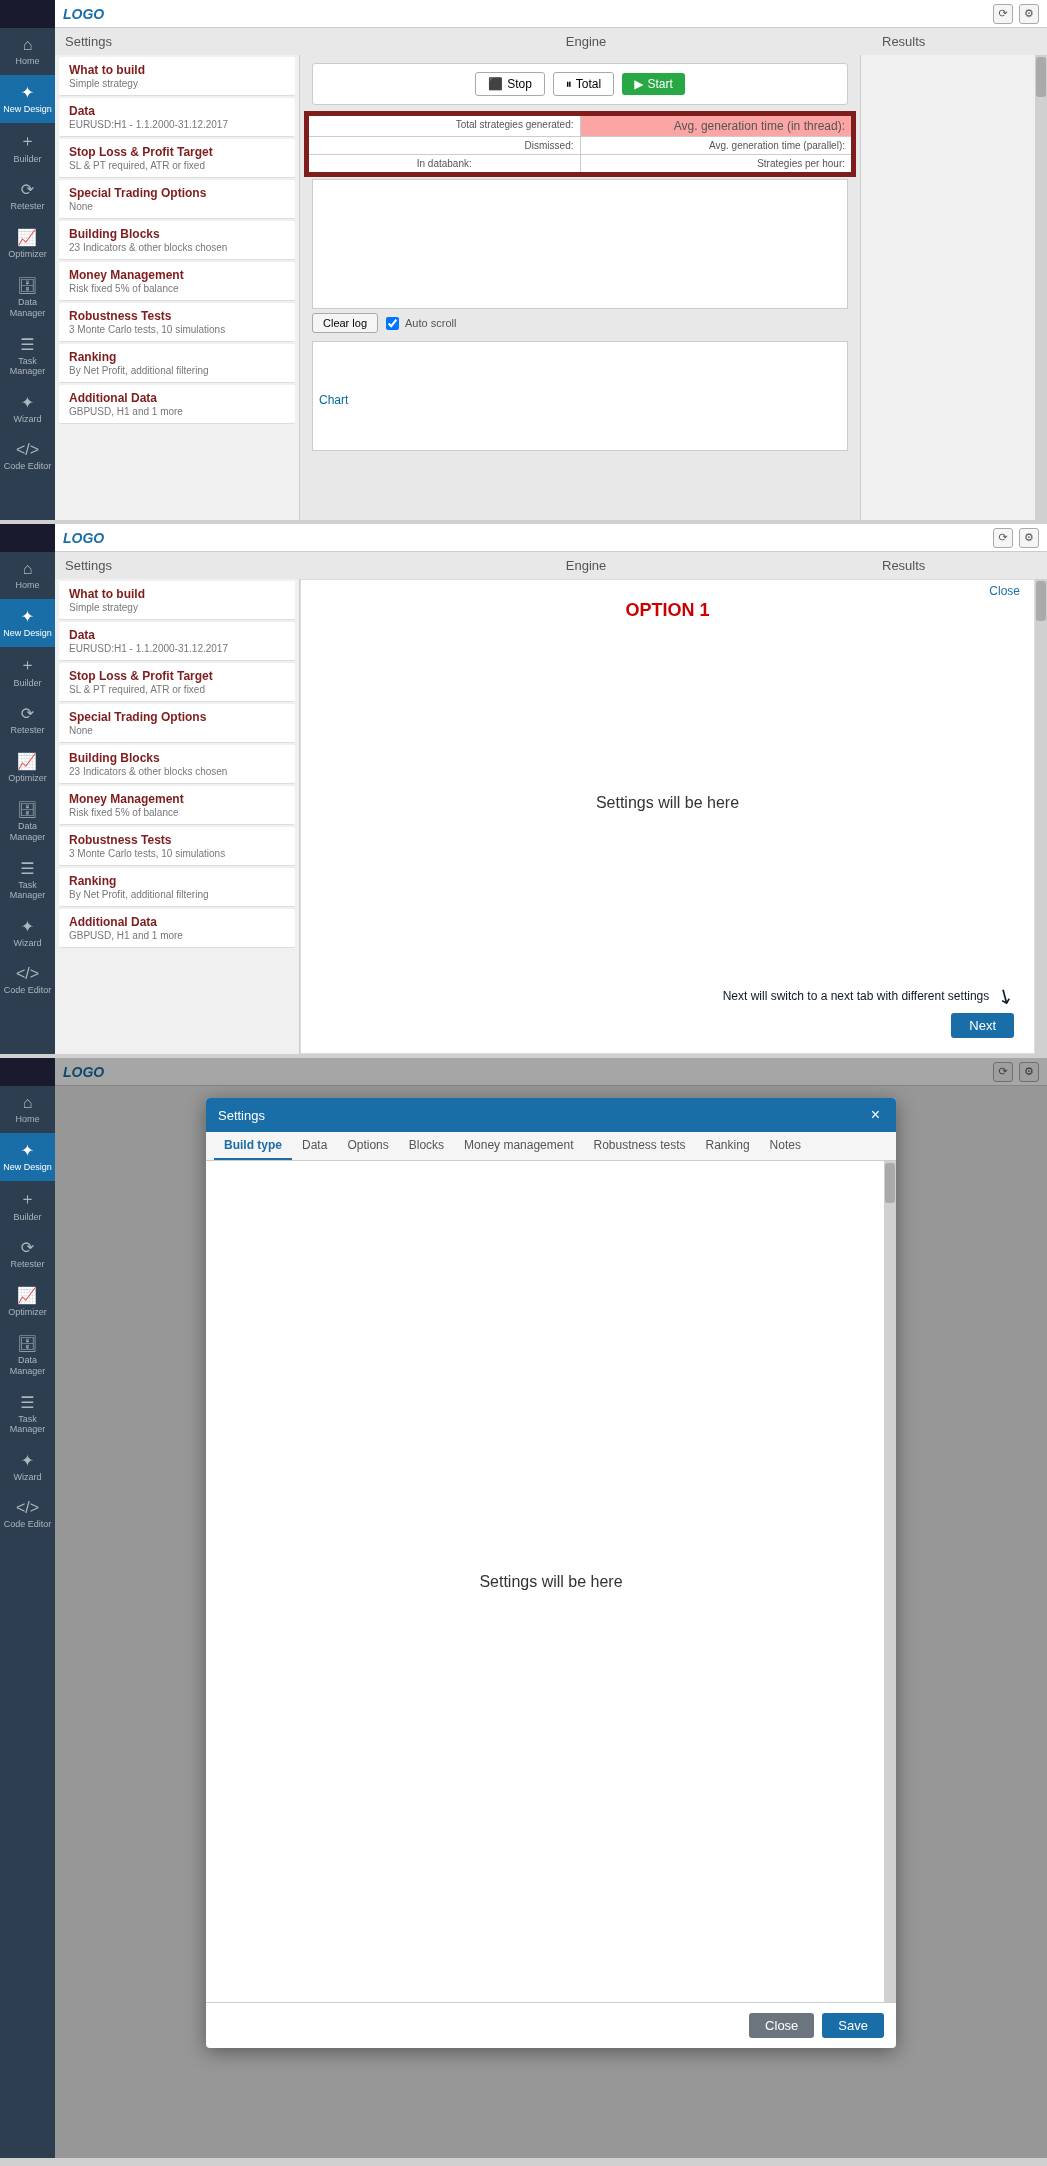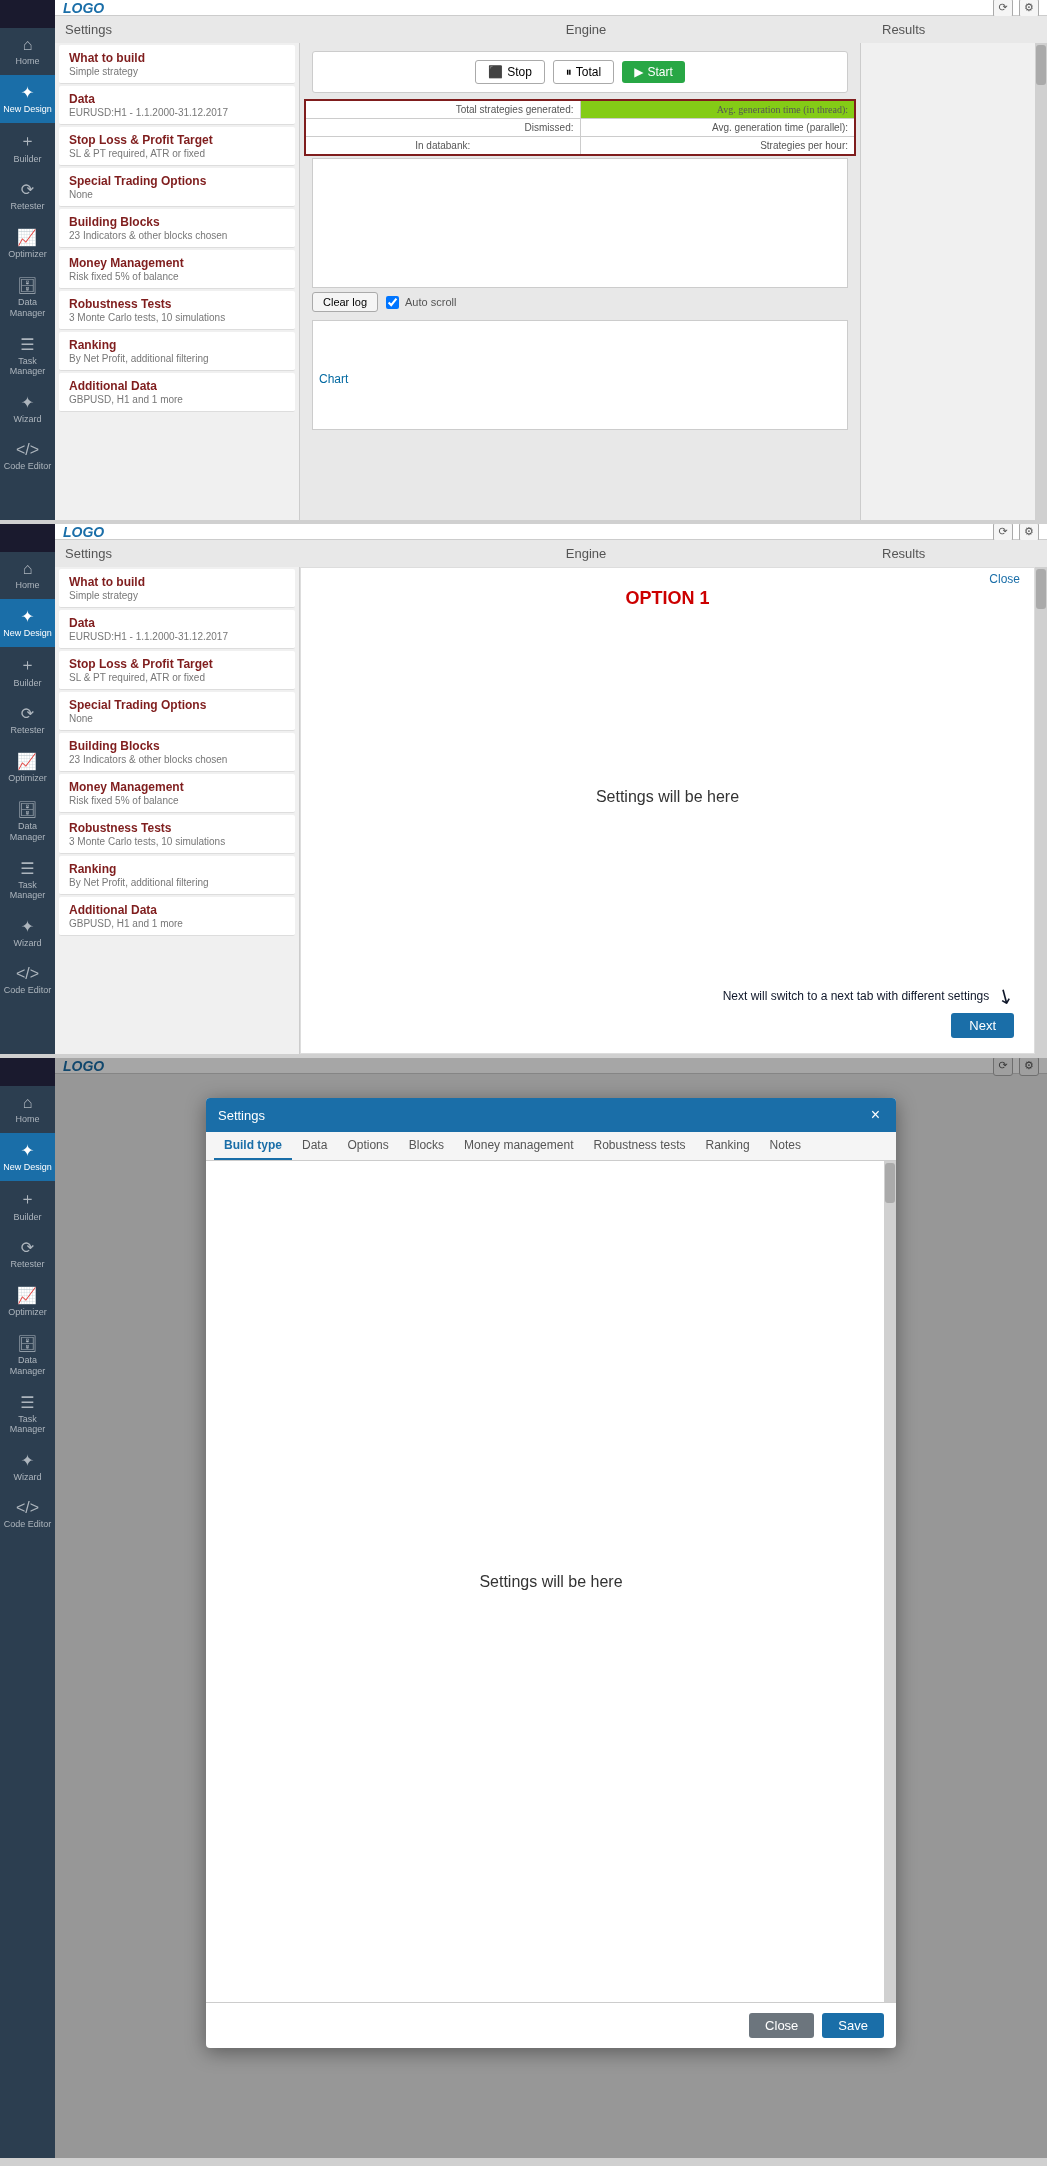--- a/index.html
+++ b/index.html
@@ -22,21 +22,21 @@
     }
     .sidebar-icon {
       font-size: 16px;
       margin-bottom: 2px;
     }
     .sidebar-label { font-size: 9px; line-height: 1.2; }
 
     
     .topbar {
       background: white;
-      height: 16px;
+      height: 28px;
       display: flex;
       align-items: center;
       padding: 0 8px;
       border-bottom: 1px solid #ccc;
       justify-content: space-between;
     }
     .logo-text {
       font-weight: bold;
       font-size: 14px;
       color: #1a6ea8;
@@ -371,23 +371,23 @@
           <button class="btn-pause">
             <span>⏸</span>
             <span>Total</span>
           </button>
           <button class="btn-start">
             <span>▶</span>
             <span>Start</span>
           </button>
         </div>
 
-        <div style="display:grid; grid-template-columns:1fr 1fr; margin:2px 0; border:2px solid #7f1d1d; background:#ccc; gap:1px;">
+        <div style="display:grid; grid-template-columns:1fr 1fr; margin:2px 0; border:5px solid #7f1d1d; background:#ccc; gap:1px;">
           <div style="background:white; padding:3px 6px; font-size:10px; color:#555; text-align:right;">Total strategies generated:</div>
-          <div style="background:#84cc16; padding:3px 6px; font-size:10px; color:#555; text-align:right;font-family:Liberation Serif, serif;">Avg. generation time (in thread):</div>
+          <div style="background:#fca5a5; padding:3px 6px; font-size:12px; color:#555; text-align:right;">Avg. generation time (in thread):</div>
           <div style="background:white; padding:3px 6px; font-size:10px; color:#555; text-align:right;">Dismissed:</div>
           <div style="background:white; padding:3px 6px; font-size:10px; color:#555; text-align:right;">Avg. generation time (parallel):</div>
           <div style="background:white; padding:3px 6px; font-size:10px; color:#555; text-align:center;">In databank:</div>
           <div style="background:white; padding:3px 6px; font-size:10px; color:#555; text-align:right;">Strategies per hour:</div>
         </div>
 
         <div class="log-area" style="flex:1; min-height:110px; max-height:130px;">
         </div>
 
         <div class="log-controls">

